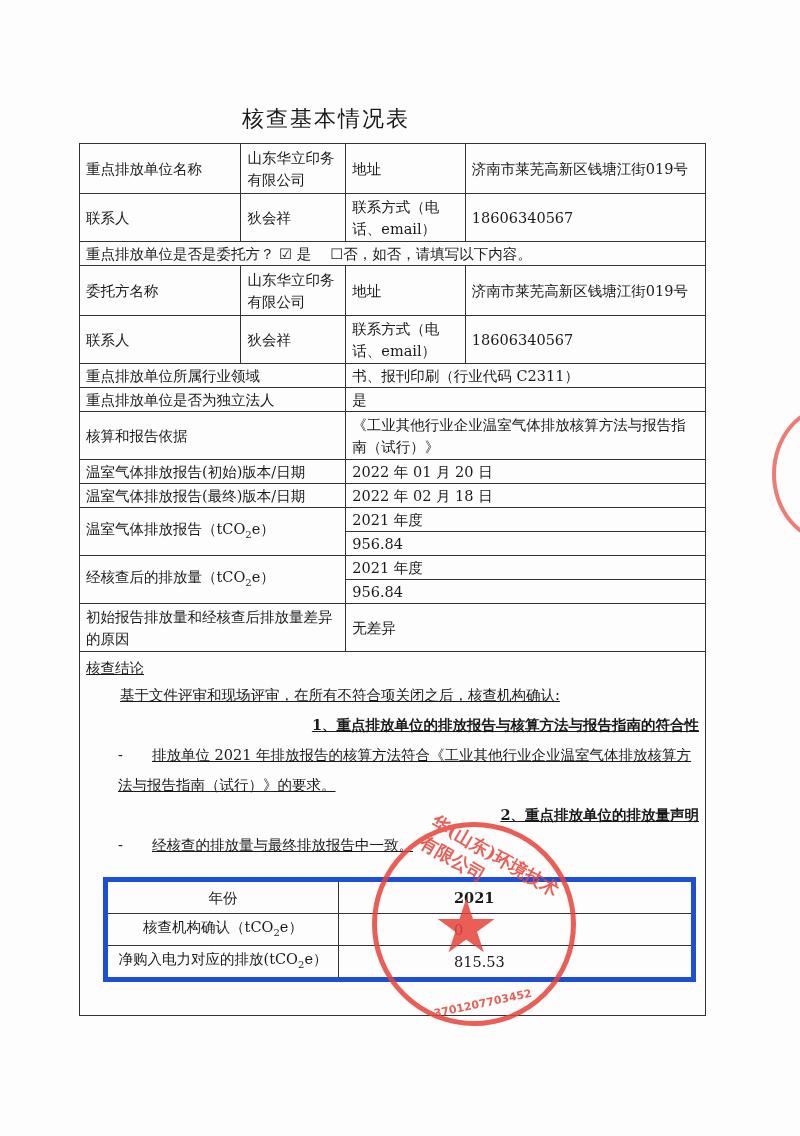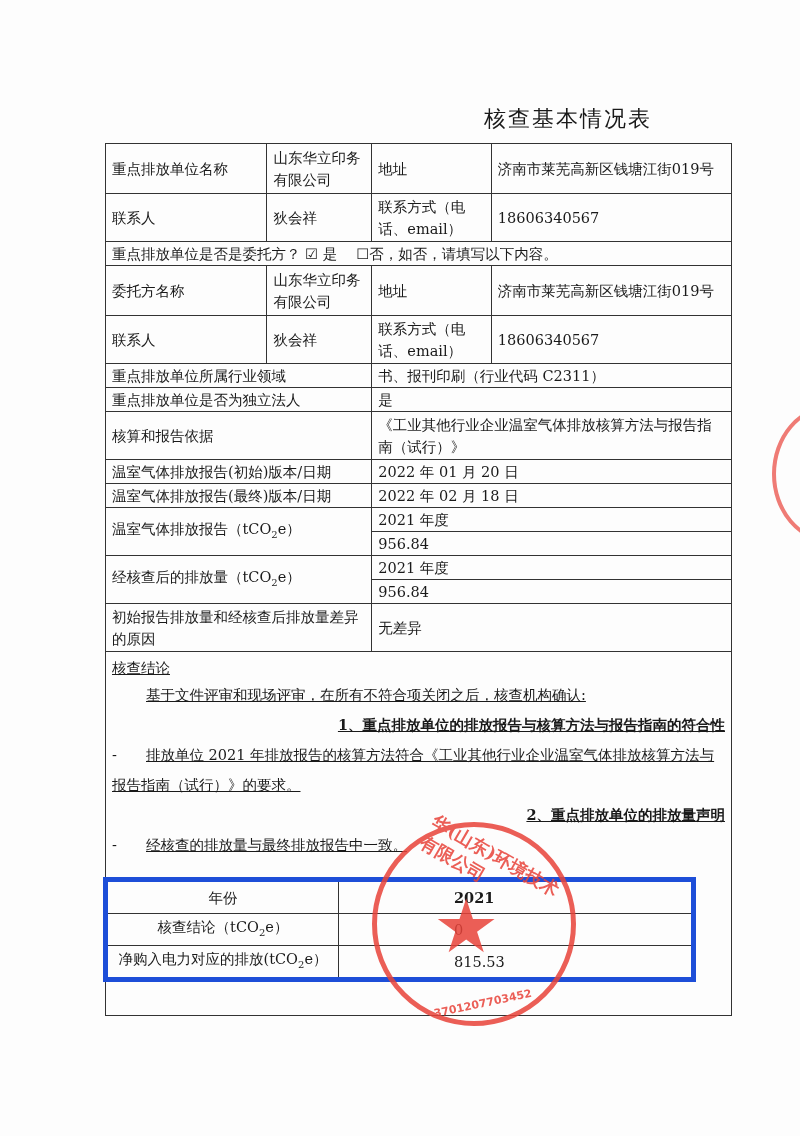--- a/index.html
+++ b/index.html
@@ -1,29 +1,29 @@
 <!DOCTYPE html>
 <html><head>
 <meta charset="utf-8">
 <style>
   html, body { margin:0; padding:0; }
   body { width:800px; height:1136px; background:#fdfdfd; position:relative; overflow:hidden;
          font-family:"DejaVu Serif","Liberation Serif",serif; color:#1a1a1a; }
-  .title { position:absolute; top:104px; left:0; width:652px; text-align:right;
+  .title { position:absolute; top:104px; left:0; width:652px; text-align:center;
            font-size:22px; letter-spacing:2px; }
   table { border-collapse:collapse; position:absolute; table-layout:fixed; }
   td { border:1px solid #333; font-size:14.5px; padding:0 6px; vertical-align:middle; line-height:22px; }
-  #main { left:105px; top:143px; width:627px; }
+  #main { left:79px; top:143px; width:627px; }
   .col1 { width:154px; } .col2 { width:100px; } .col3 { width:114px; } .col4 { width:229px; }
   sub { font-size:10px; }
   .conc-cell { vertical-align:top; padding:4px 6px 0 6px; }
   .conc p { margin:0; line-height:30px; font-size:14.5px;text-decoration:underline; }
   .conc .indent { padding-left:34px; }
   .conc .bold { font-weight:bold;text-align:right; }
-  .conc .dash { padding-left:0; }
+  .conc .dash { padding-left:0;margin-left:32px; }
   .conc .dash span.d { display:inline-block; width:34px; }
   #sub { left:103px; top:877px; width:593px; border:5px solid #1d4ed8; }
   #sub td { height:31px; border:1px solid #333; }
   #sub .lbl { width:218px; text-align:center; }
   #sub .val { text-align:left; padding-left:115px; }
   .stamp { position:absolute; left:372px; top:822px; width:204px; height:204px; border:5px solid #e8433a;
            border-radius:50%; opacity:0.85; pointer-events:none; box-sizing:border-box; }
   .stamp .star { position:absolute; left:56px; top:62px; font-size:74px; color:#e8433a; line-height:1; }
   .stamp .code { position:absolute; left:56px; top:170px; font-size:11px; color:#e8433a; transform:rotate(-12deg); font-family:"DejaVu Sans",sans-serif; font-weight:bold; }
   .stamp .name { position:absolute; left:40px; top:18px; font-size:18px; color:#e8433a; transform:rotate(30deg); font-weight:bold; }
@@ -123,21 +123,21 @@
 </tbody>
   </table>
 
 <table id="sub">
   <tbody>
       <tr>
     <td class="lbl">年份</td>
     <td class="val" style="font-weight:bold">2021</td>
   </tr>
   <tr>
-    <td class="lbl"><span>核查结论（tCO</span><sub>2</sub><span>e）</span></td>
+    <td class="lbl"><span>核查机构确认（tCO</span><sub>2</sub><span>e）</span></td>
     <td class="val">0</td>
   </tr>
   <tr>
     <td class="lbl"><span>净购入电力对应的排放(tCO</span><sub>2</sub><span>e）</span></td>
     <td class="val">815.53</td>
   </tr>
 </tbody>
   </table>
 
 <div class="stamp">

